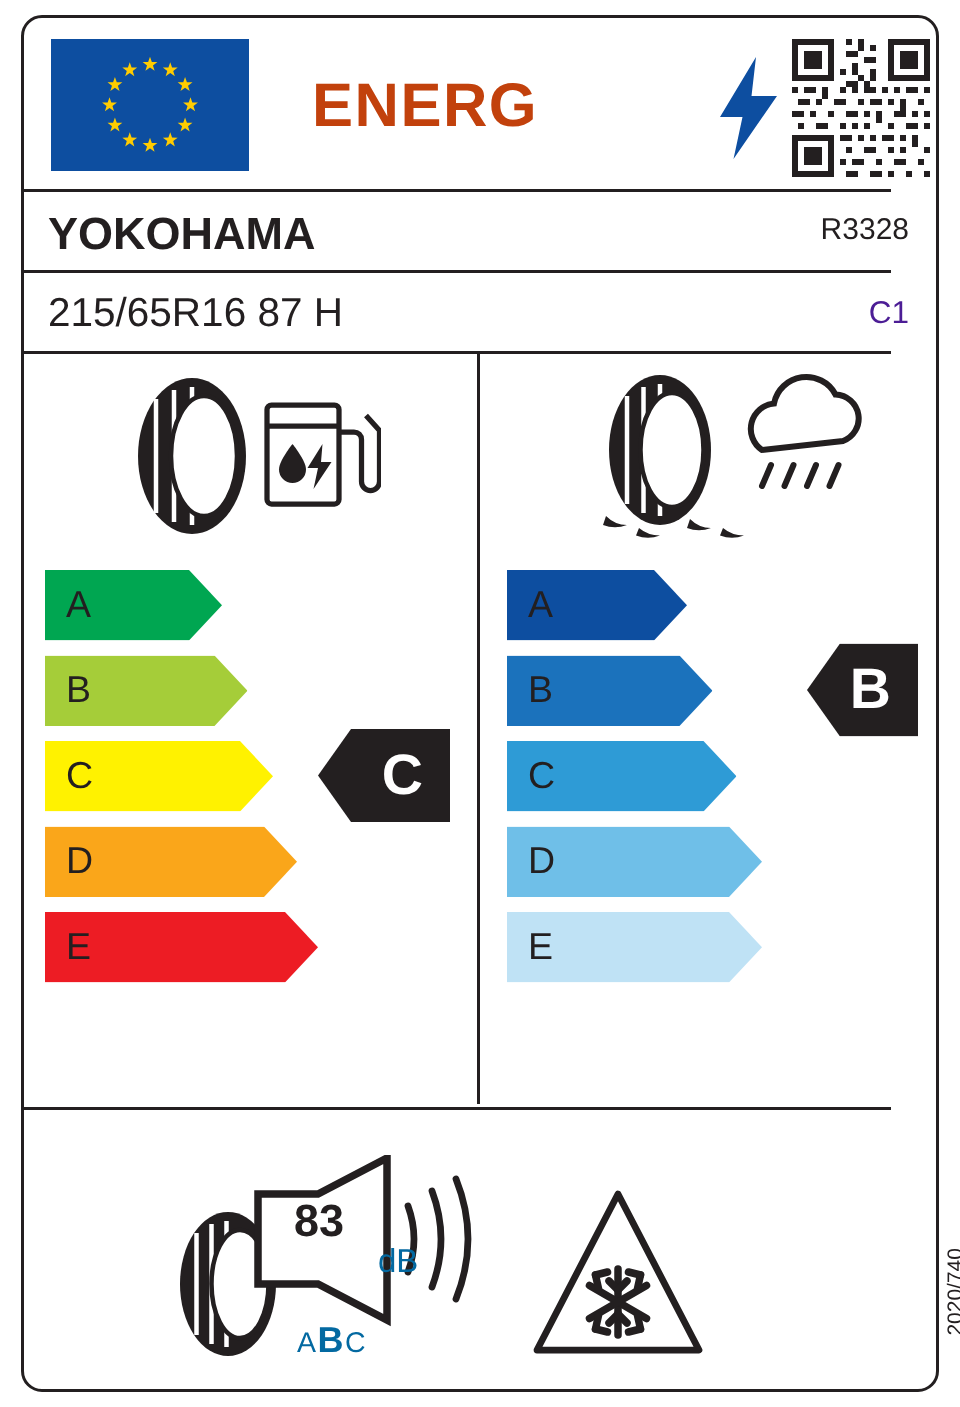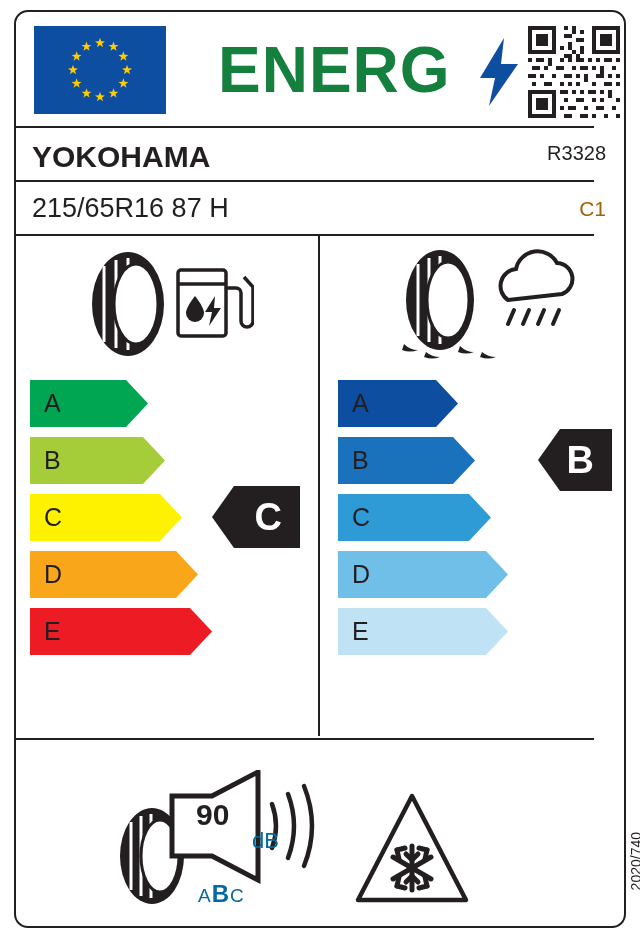--- a/index.html
+++ b/index.html
@@ -32,25 +32,25 @@
   }
   .eu-flag {
     position: absolute;
     left: 18px; top: 14px;
     width: 132px; height: 88px;
     background: #0d4ea0;
   }
   .eu-flag svg { display: block; }
   .energ {
     position: absolute;
-    left: 202px; top: 22px;
-    font-size: 64px;
+    left: 192px; top: 22px;
+    font-size: 41px;
     font-weight: bold;
     letter-spacing: 1px;
-    color: #15803d;
+    color: #c2410c;
     line-height: 72px;
     font-family: "Liberation Sans", sans-serif;
   }
   .bolt {
     position: absolute;
     left: 462px; top: 26px;
     width: 42px; height: 68px;
   }
   .qr {
     position: absolute;
@@ -91,21 +91,21 @@
   .size {
     position: absolute;
     left: 32px; top: 193px;
     font-size: 27px;
     color: #231f20;
   }
   .classcode {
     position: absolute;
     right: 34px; top: 197px;
     font-size: 21px;
-    color: #a16207;
+    color: #4c1d95;
   }
 
   
   .pic-fuel { position: absolute; left: 84px; top: 248px; width: 170px; height: 110px; }
   .pic-wet  { position: absolute; left: 398px; top: 248px; width: 180px; height: 115px; }
 
   
   .grades { position: absolute; }
   .grade-row {
     position: relative;
@@ -449,21 +449,21 @@
       <g fill="none" stroke="#231f20" stroke-width="5">
         <path d="M60 26 H100 L146 2 V110 L100 86 H60 Z" fill="#ffffff"></path>
       </g>
       <g fill="none" stroke="#231f20" stroke-width="4.5" stroke-linecap="round">
         <path d="M160 34 q8 22 0 44"></path>
         <path d="M176 24 q12 32 0 64"></path>
         <path d="M192 16 q16 40 0 80"></path>
       </g>
     </svg>
   </div>
-  <div class="db-val">90</div>
+  <div class="db-val">83</div>
   <div class="db-unit">dB</div>
   <div class="abc">
     <span>A</span><b>B</b><span>C</span>
   </div>
 
   <div class="snow">
     <svg width="120" height="120" viewBox="0 0 120 120">
       <g>
         <path d="M60 6 L114 110 H6 Z" fill="none" stroke="#231f20" stroke-width="4.5" stroke-linejoin="round"></path>
         <g stroke="#231f20" stroke-width="5" stroke-linecap="round">

